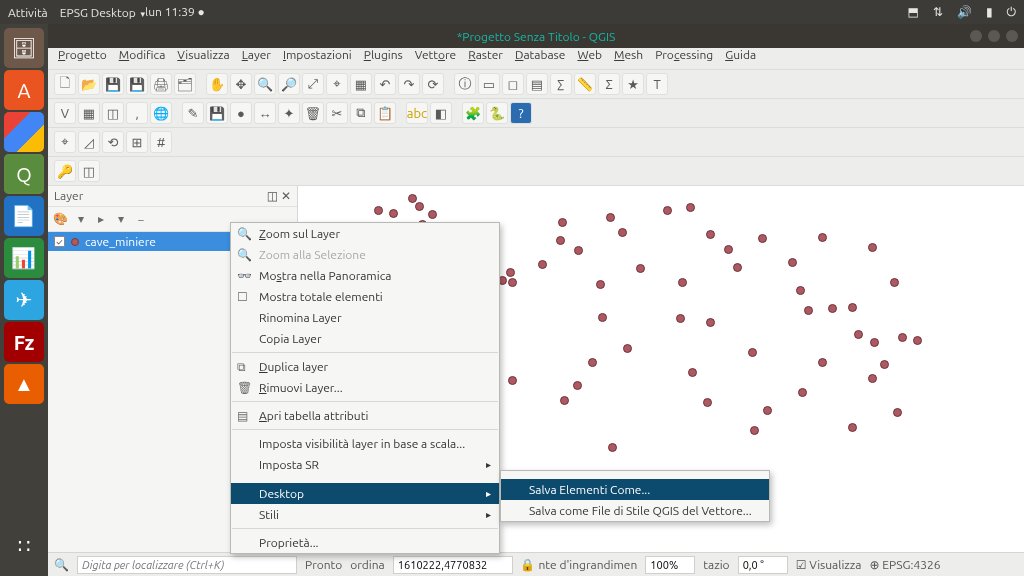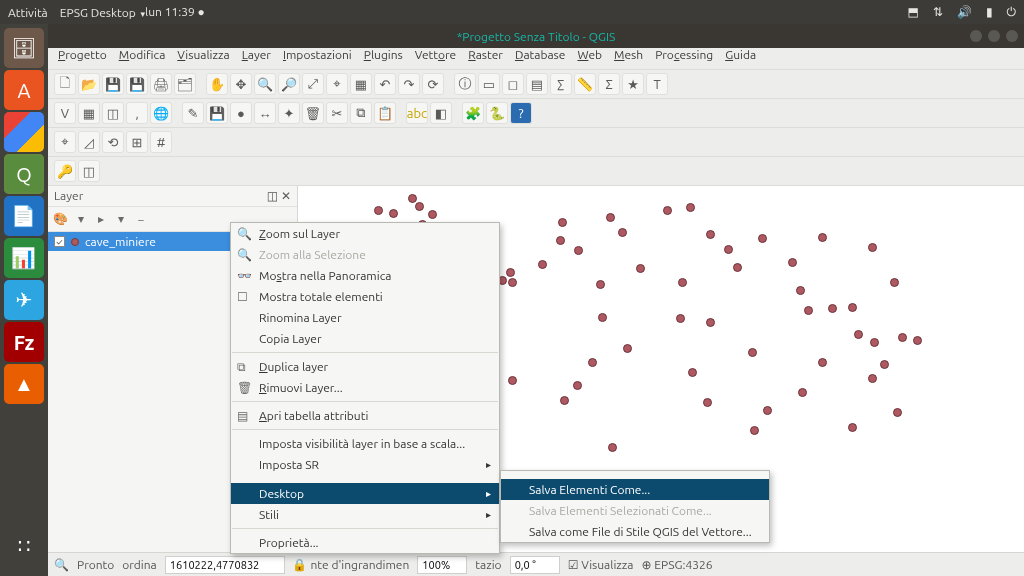--- a/index.html
+++ b/index.html
@@ -259,20 +259,21 @@
         <div class="pt" style="left: 240px; top: 74px;"></div>
         <div class="pt" style="left: 380px; top: 92px;"></div>
         <div class="pt" style="left: 408px; top: 132px;"></div>
         <div class="pt" style="left: 520px; top: 172px;"></div>
         <div class="pt" style="left: 310px; top: 257px;"></div>
       </div>
   </div>
 
   <div class="statusbar">
     <span>🔍</span>
+    <input class="search" placeholder="Digita per localizzare (Ctrl+K)" style="">
     <span>Pronto</span>
     <span>ordina</span>
     <input style="width: 120px;" value="1610222,4770832">
     <span>🔒 <span>nte d'ingrandimen</span></span>
     <input style="width: 50px;" value="100%">
     <span>tazio</span>
     <input style="width: 50px;" value="0,0 °">
     <span>☑ <span>Visualizza</span></span>
     <span>⊕ <span>EPSG:4326</span></span>
   </div>
@@ -334,19 +335,16 @@
   <div class="sep"></div>
   <div class="item">
       <span>Proprietà...</span>
     </div>
 </div>
 
 <div class="ctx ctx2">
   <div class="item hov">
       <span>Salva Elementi Come...</span>
     </div>
-  <div class="item disabled">
-      <span>Salva Elementi Selezionati Come...</span>
-    </div>
   <div class="item">
       <span>Salva come File di Stile QGIS del Vettore...</span>
     </div>
 </div>
 
 </body></html>

